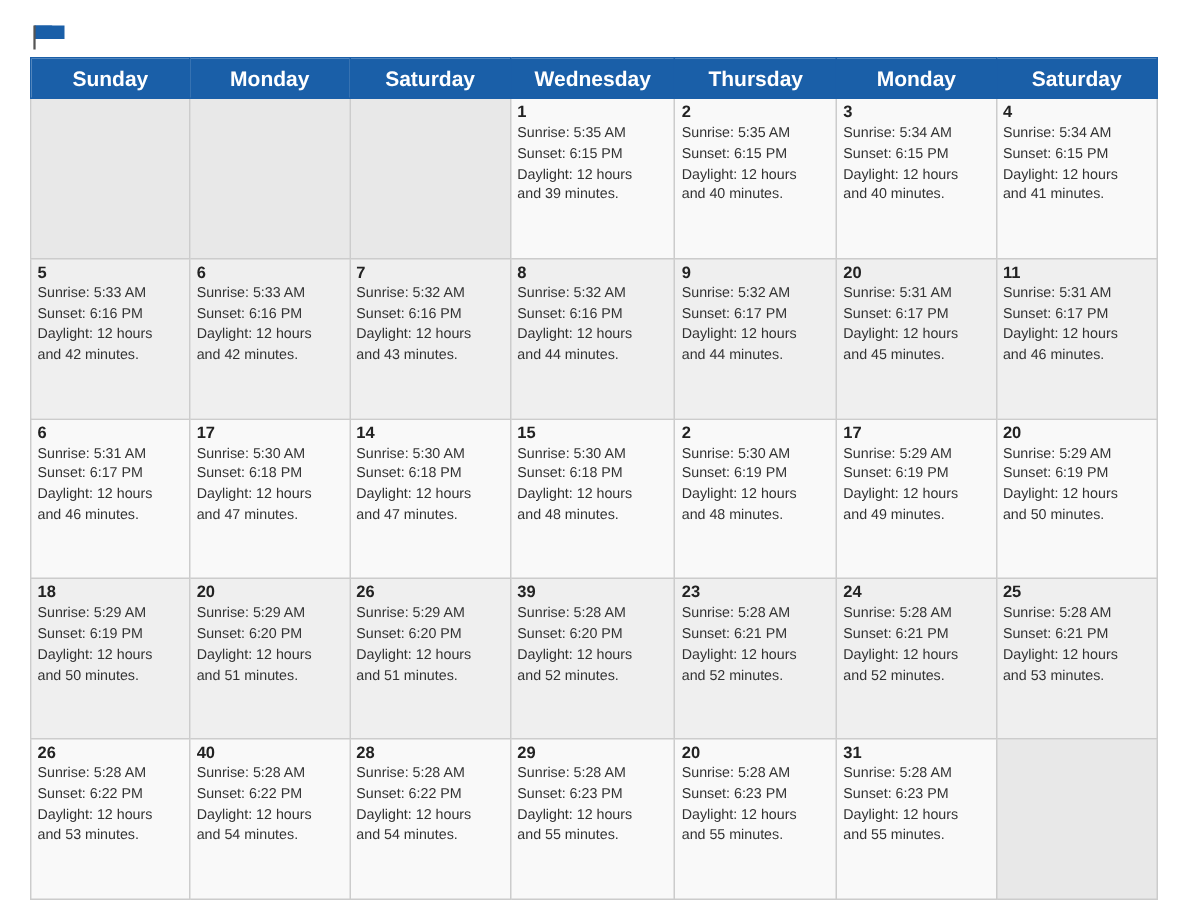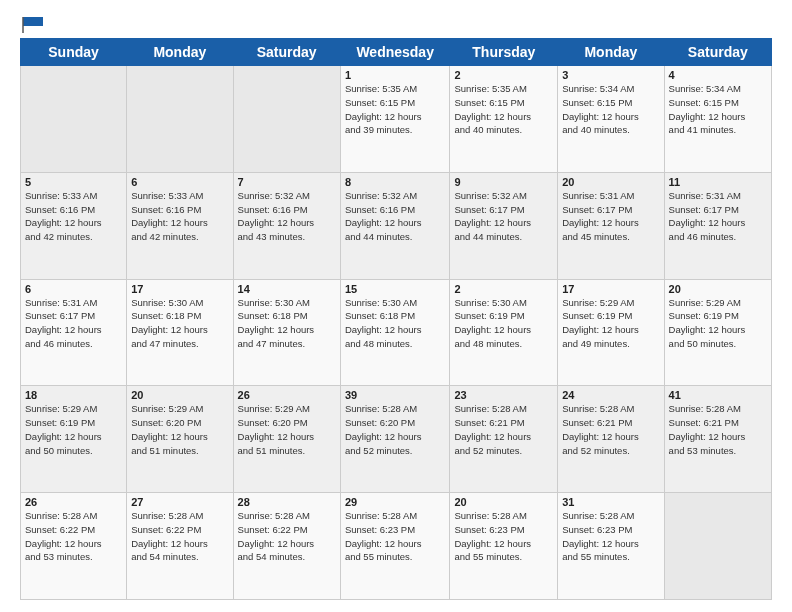--- a/index.html
+++ b/index.html
@@ -294,37 +294,37 @@
 and 52 minutes.</div>
           </td>
           <td>
             <span class="day-num">24</span>
             <div class="day-info" style="white-space: pre-line;">Sunrise: 5:28 AM
 Sunset: 6:21 PM
 Daylight: 12 hours
 and 52 minutes.</div>
           </td>
           <td>
-            <span class="day-num">41</span>
+            <span class="day-num">25</span>
             <div class="day-info" style="white-space: pre-line;">Sunrise: 5:28 AM
 Sunset: 6:21 PM
 Daylight: 12 hours
 and 53 minutes.</div>
           </td>
         </tr>
         <tr>
           <td>
             <span class="day-num">26</span>
             <div class="day-info" style="white-space: pre-line;">Sunrise: 5:28 AM
 Sunset: 6:22 PM
 Daylight: 12 hours
 and 53 minutes.</div>
           </td>
           <td>
-            <span class="day-num">27</span>
+            <span class="day-num">40</span>
             <div class="day-info" style="white-space: pre-line;">Sunrise: 5:28 AM
 Sunset: 6:22 PM
 Daylight: 12 hours
 and 54 minutes.</div>
           </td>
           <td>
             <span class="day-num">28</span>
             <div class="day-info" style="white-space: pre-line;">Sunrise: 5:28 AM
 Sunset: 6:22 PM
 Daylight: 12 hours

